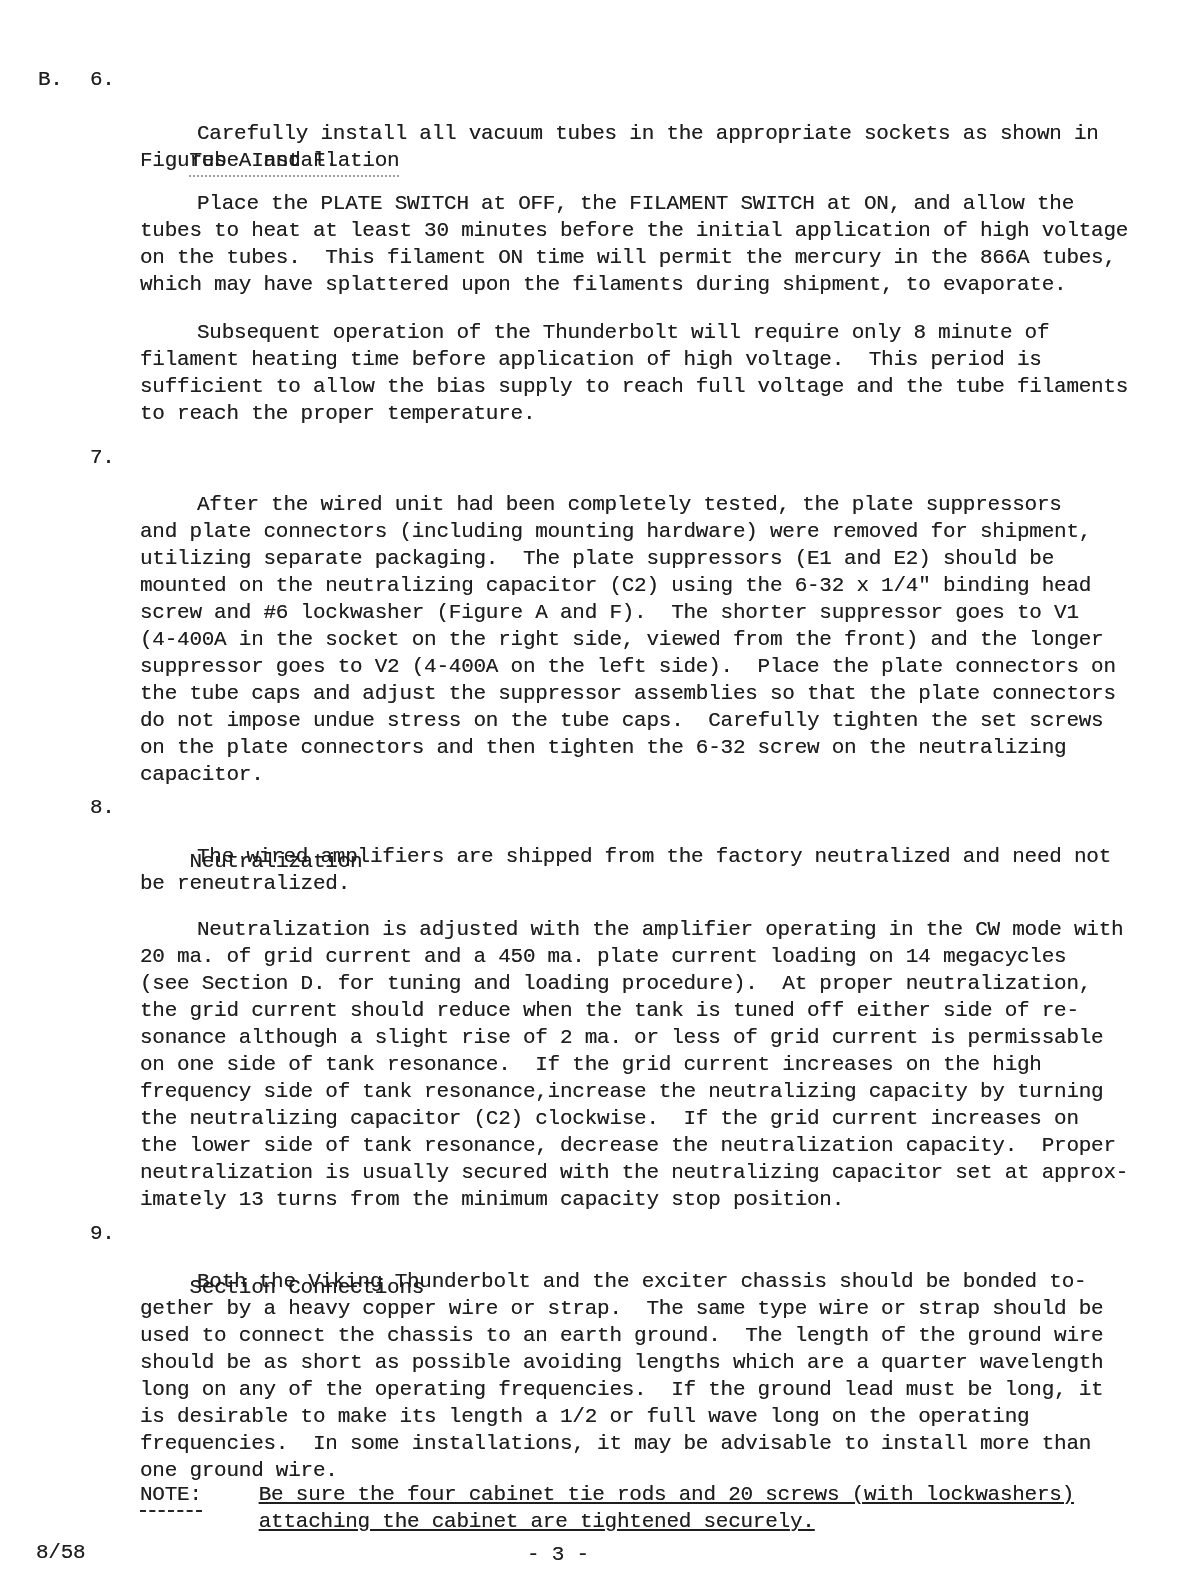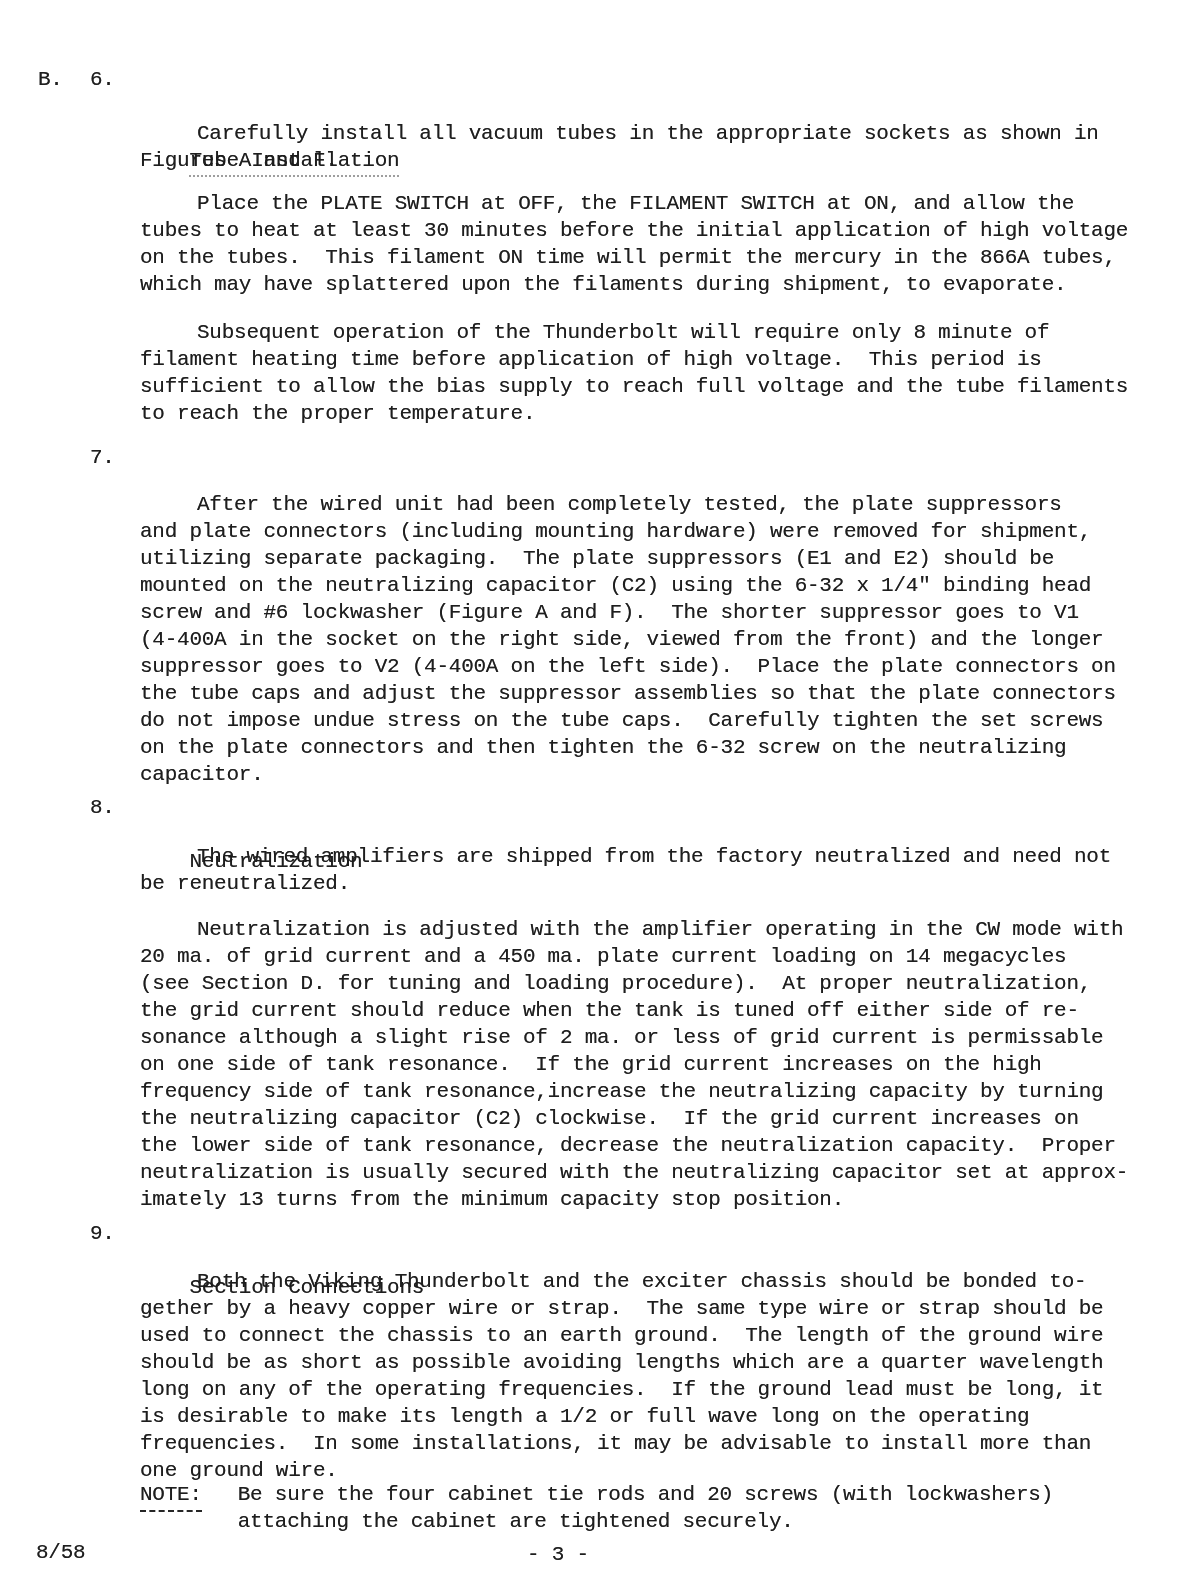--- a/index.html
+++ b/index.html
@@ -39,25 +39,25 @@
     padding-bottom: 1px;
   }
   .note-block {
     left: 140px;
     display: flex;
     align-items: flex-start;
   }
   .note-label {
     border-bottom: 2px dashed #262626;
     padding-bottom: 2px;
-    margin-right: 36px;
+    margin-right: 57px;
     flex: 0 0 auto;
     text-align: center;
   }
-  .note-text { white-space: pre; }
+  .note-text { white-space: pre; text-decoration: underline; }
   .footer-date { left: 36px; }
   .page-number { left: 527px; }
 </style>
 </head>
 <body>
 
 <div class="page">
 
   <div class="block heading" style="top:66px">
     <span class="heading-prefix">B.</span>

